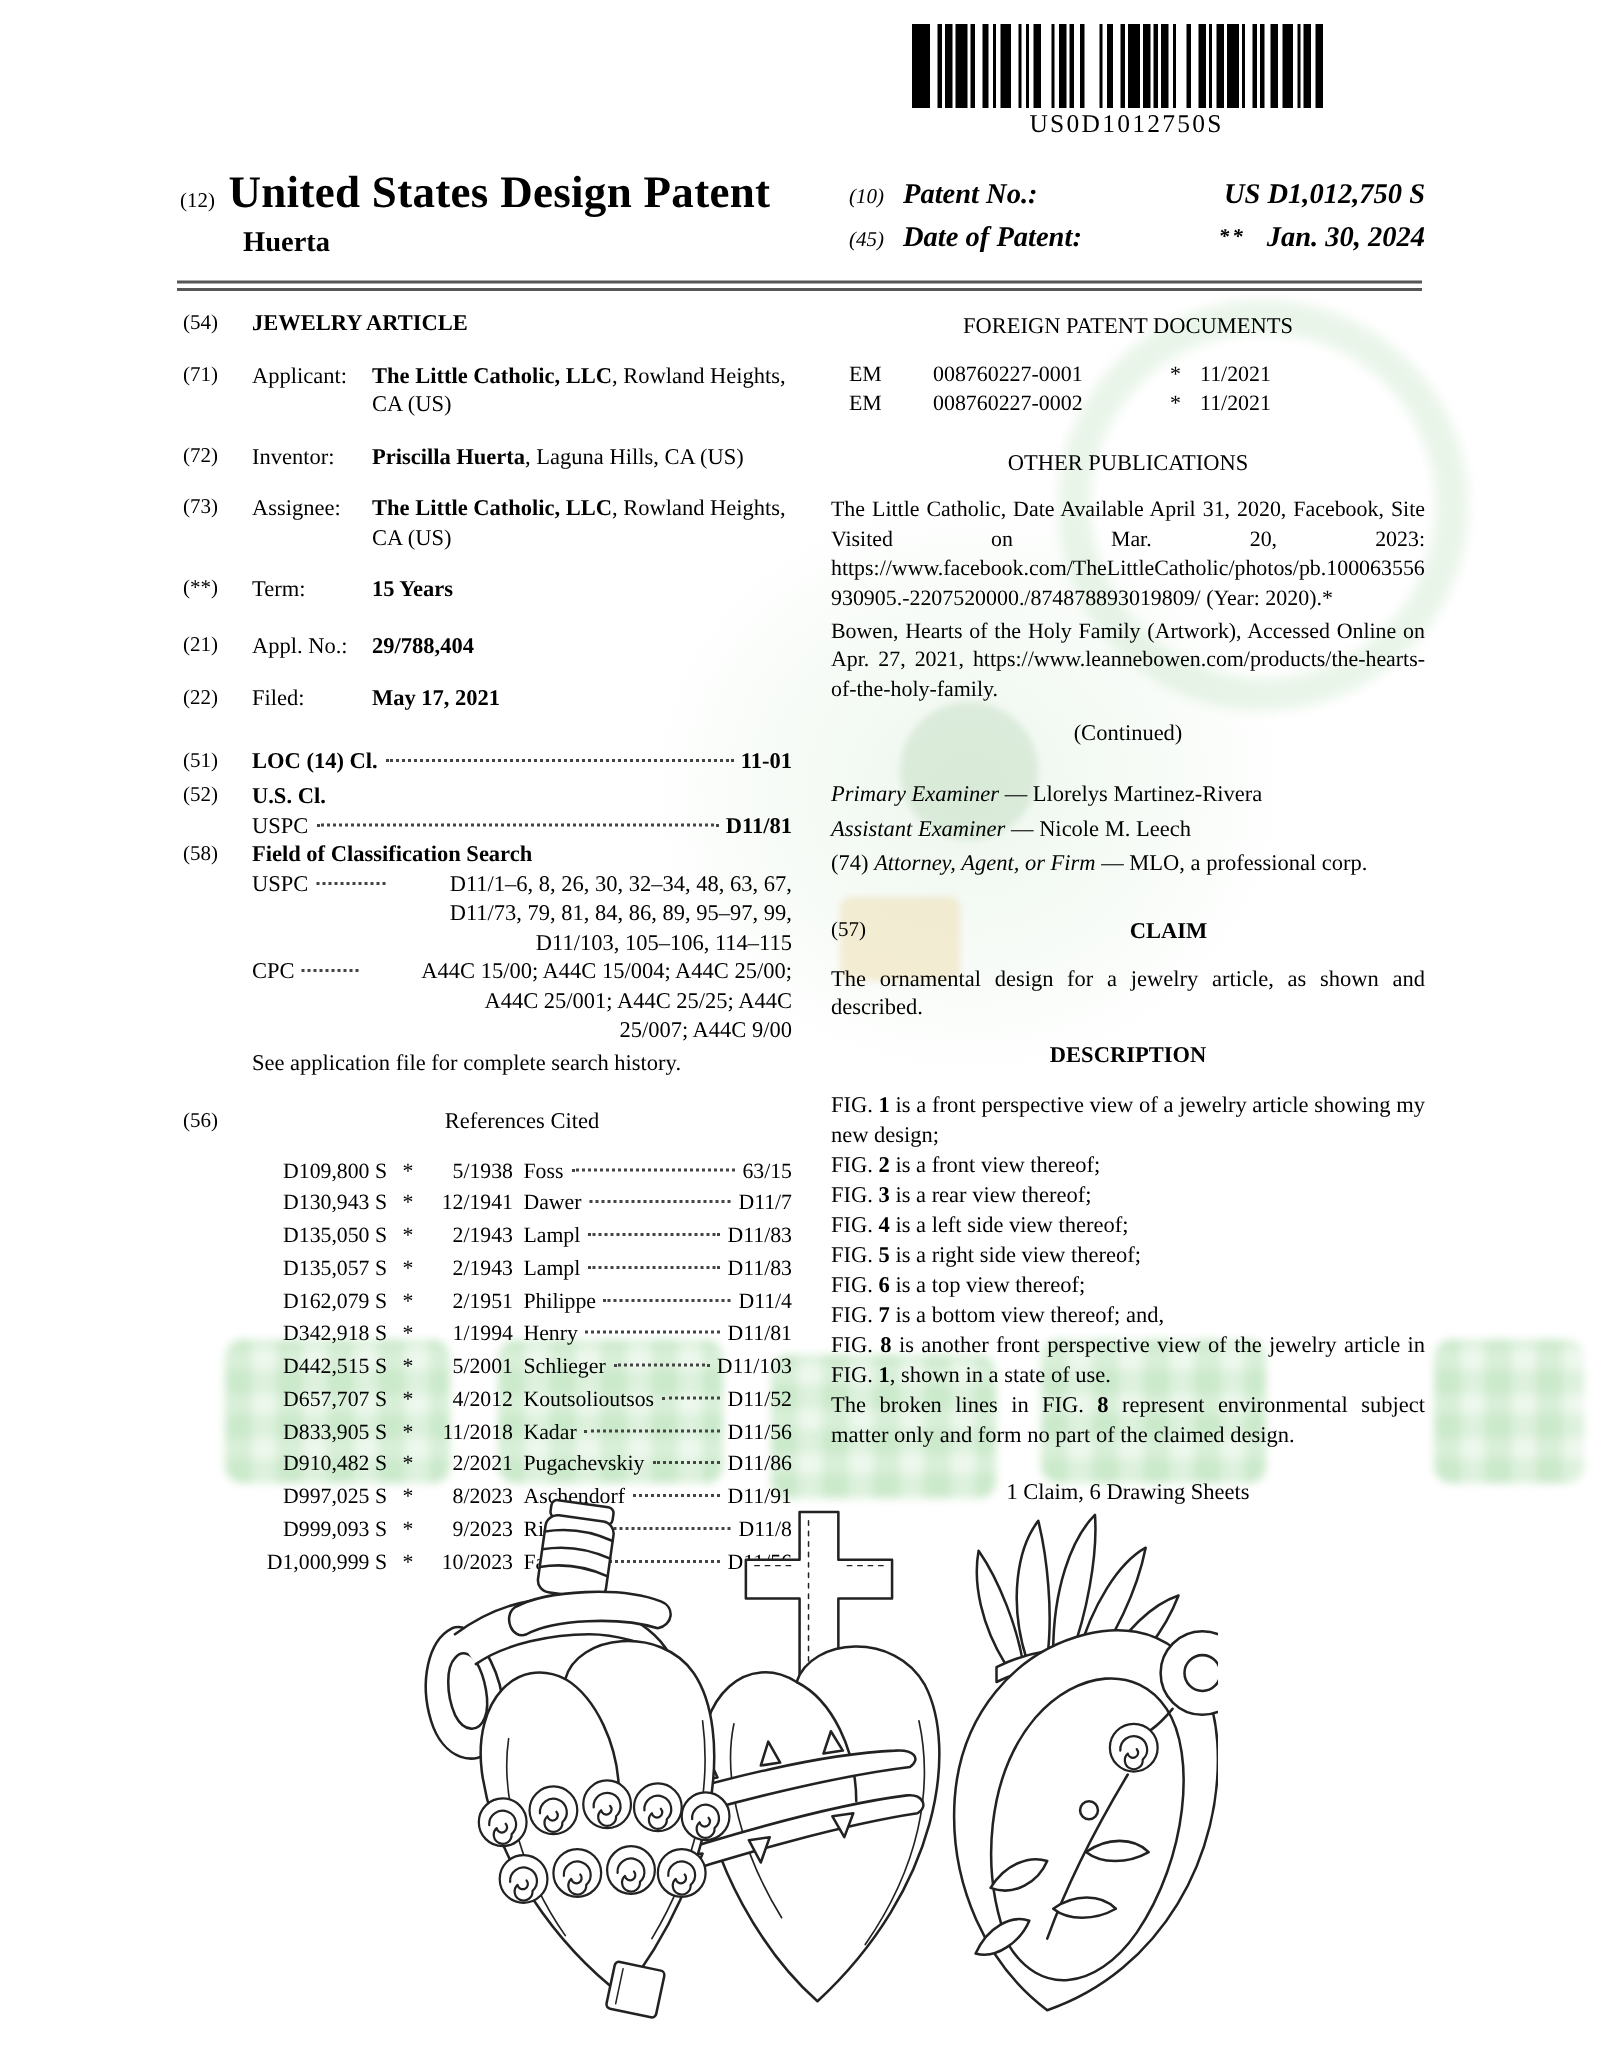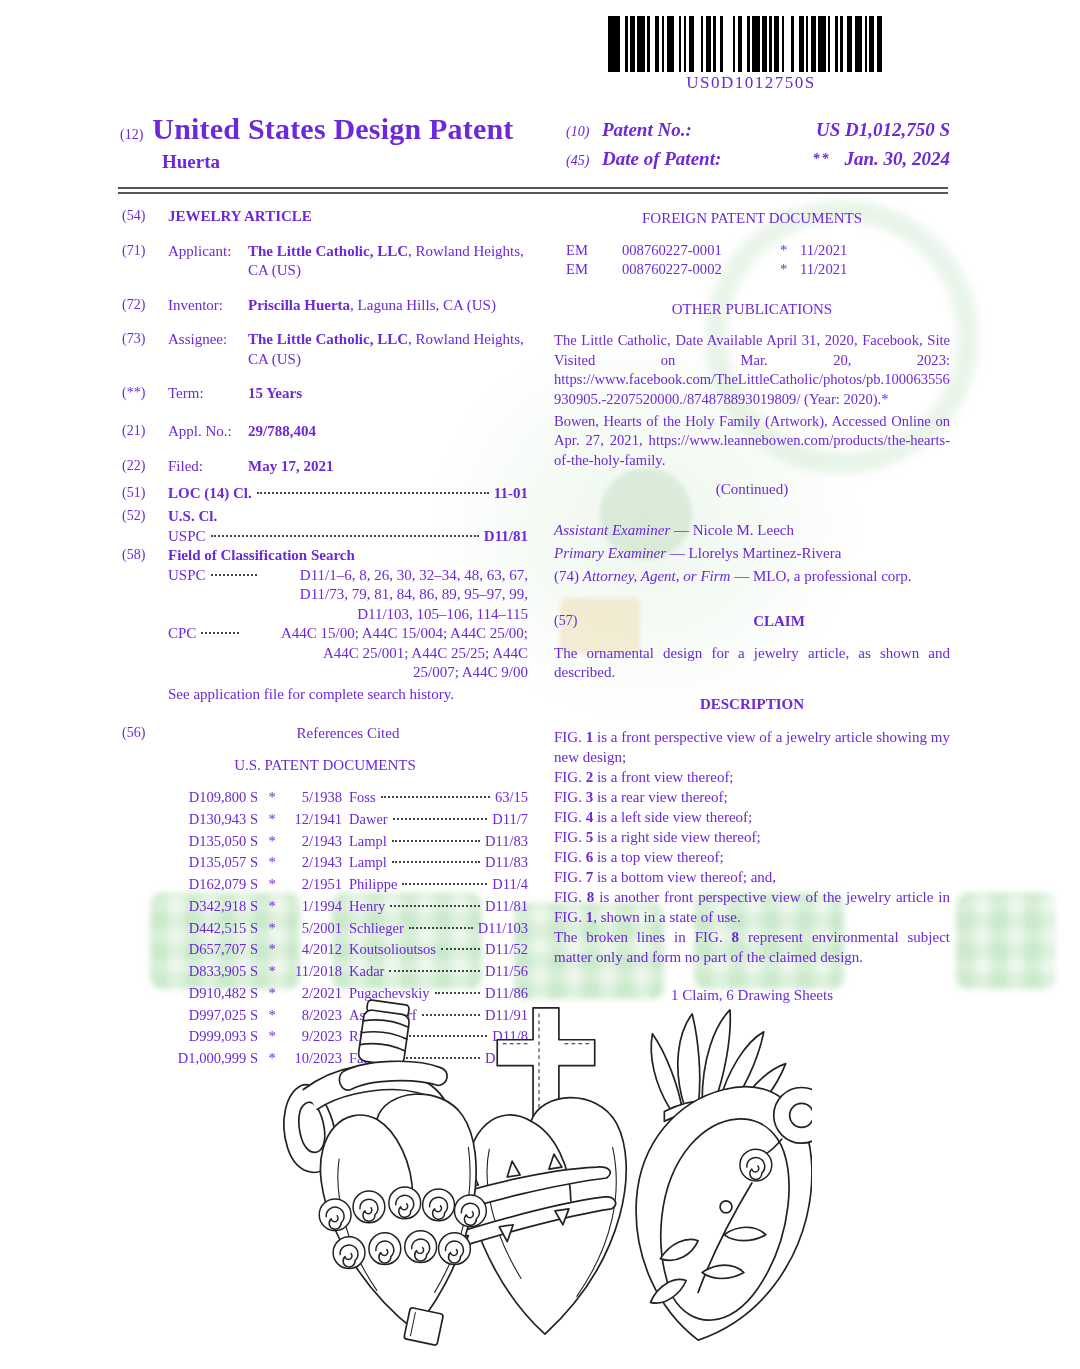--- a/index.html
+++ b/index.html
@@ -1,17 +1,17 @@
 <!DOCTYPE html>
 <html><head>
 <meta charset="utf-8">
 <style>
   html,body{margin:0;padding:0;background:#ffffff;}
   .page{position:relative;width:1080px;height:1369px;background:#fff;overflow:hidden;
-        font-family:"Liberation Serif","DejaVu Serif",serif;color:#6d28d9;}
+        font-family:"Liberation Serif","DejaVu Serif",serif;color:#000000;}
   .wm{position:absolute;inset:0;z-index:1;pointer-events:none;}
   .wm div{position:absolute;}
   .wm-ring{left:705px;top:200px;width:230px;height:230px;border:22px solid rgba(150,205,150,.20);
            border-radius:50%;filter:blur(4px);}
   .wm-blob{left:430px;top:330px;width:430px;height:390px;border-radius:50%;
            background:radial-gradient(closest-side,rgba(150,205,150,.17),rgba(150,205,150,.06) 70%,transparent);}
   .wm-eye{left:600px;top:468px;width:92px;height:92px;border-radius:50%;
           background:rgba(110,170,110,.17);filter:blur(2px);}
   .wm-env{left:560px;top:598px;width:80px;height:56px;border-radius:7px;
           background:rgba(235,215,160,.42);filter:blur(2px);}
@@ -237,21 +237,21 @@
           <span>Term:</span>
           <span class="b">15 Years</span>
         </div>
 
         <div class="inid" style="margin-bottom:16px">
           <span class="code">(21)</span>
           <span>Appl. No.:</span>
           <span class="b">29/788,404</span>
         </div>
 
-        <div class="inid" style="margin-bottom:7px">
+        <div class="inid" style="margin-bottom:22px">
           <span class="code">(22)</span>
           <span>Filed:</span>
           <span class="b">May 17, 2021</span>
         </div>
 
         <div class="inid2" style="margin-bottom:4px">
           <span class="code">(51)</span>
           <span class="flexline">
               <span class="b">LOC (14) Cl.</span>
               <span class="dots"></span>
@@ -292,21 +292,20 @@
               
             <span class="rline" style="display:block">A44C 25/001; A44C 25/25; A44C</span><span class="rline" style="display:block">25/007; A44C 9/00</span></span>
             <span style="display:block;margin-top:2px">See application file for complete search history.</span>
           </span>
         </div>
 
         <div class="refs-head">
           <span class="code">(56)</span>
           <span class="h">References Cited</span>
         </div>
-        <div class="us-docs">U.S. PATENT DOCUMENTS</div>
 
         <div>
 
             <div class="ref-row">
               <span class="num">D109,800 S</span>
               <span class="star">*</span>
               <span class="date">5/1938</span>
               <span class="last">
                 <span>Foss</span>
                 <span class="dots"></span>
@@ -470,22 +469,22 @@
 
         <div class="sec-head" style="margin-top:20px">OTHER PUBLICATIONS</div>
         <div>
 
         <p class="pub-p">The Little Catholic, Date Available April 31, 2020, Facebook, Site Visited on Mar. 20, 2023: https://www.facebook.com/TheLittleCatholic/photos/pb.100063556930905.-2207520000./874878893019809/ (Year: 2020).*</p>
             <p class="pub-p">Bowen, Hearts of the Holy Family (Artwork), Accessed Online on Apr. 27, 2021, https://www.leannebowen.com/products/the-hearts-of-the-holy-family.</p>
           </div>
         <div class="continued">(Continued)</div>
 
         <div class="exam">
+          <p><i>Primary Examiner</i> <span>—</span> <span>Llorelys Martinez-Rivera</span></p>
           <p><i>Assistant Examiner</i> <span>—</span> <span>Nicole M. Leech</span></p>
-          <p><i>Primary Examiner</i> <span>—</span> <span>Llorelys Martinez-Rivera</span></p>
           <p style="text-align:justify"><span class="code" style="font-size:15px">(74)</span> <i>Attorney, Agent, or Firm</i> <span>—</span> <span>MLO, a professional corp.</span></p>
         </div>
 
         <div class="claim-head">
           <span class="code">(57)</span>
           <span class="h">CLAIM</span>
         </div>
         <p class="just">The ornamental design for a jewelry article, as shown and described.</p>
 
         <div class="desc-head">DESCRIPTION</div>

